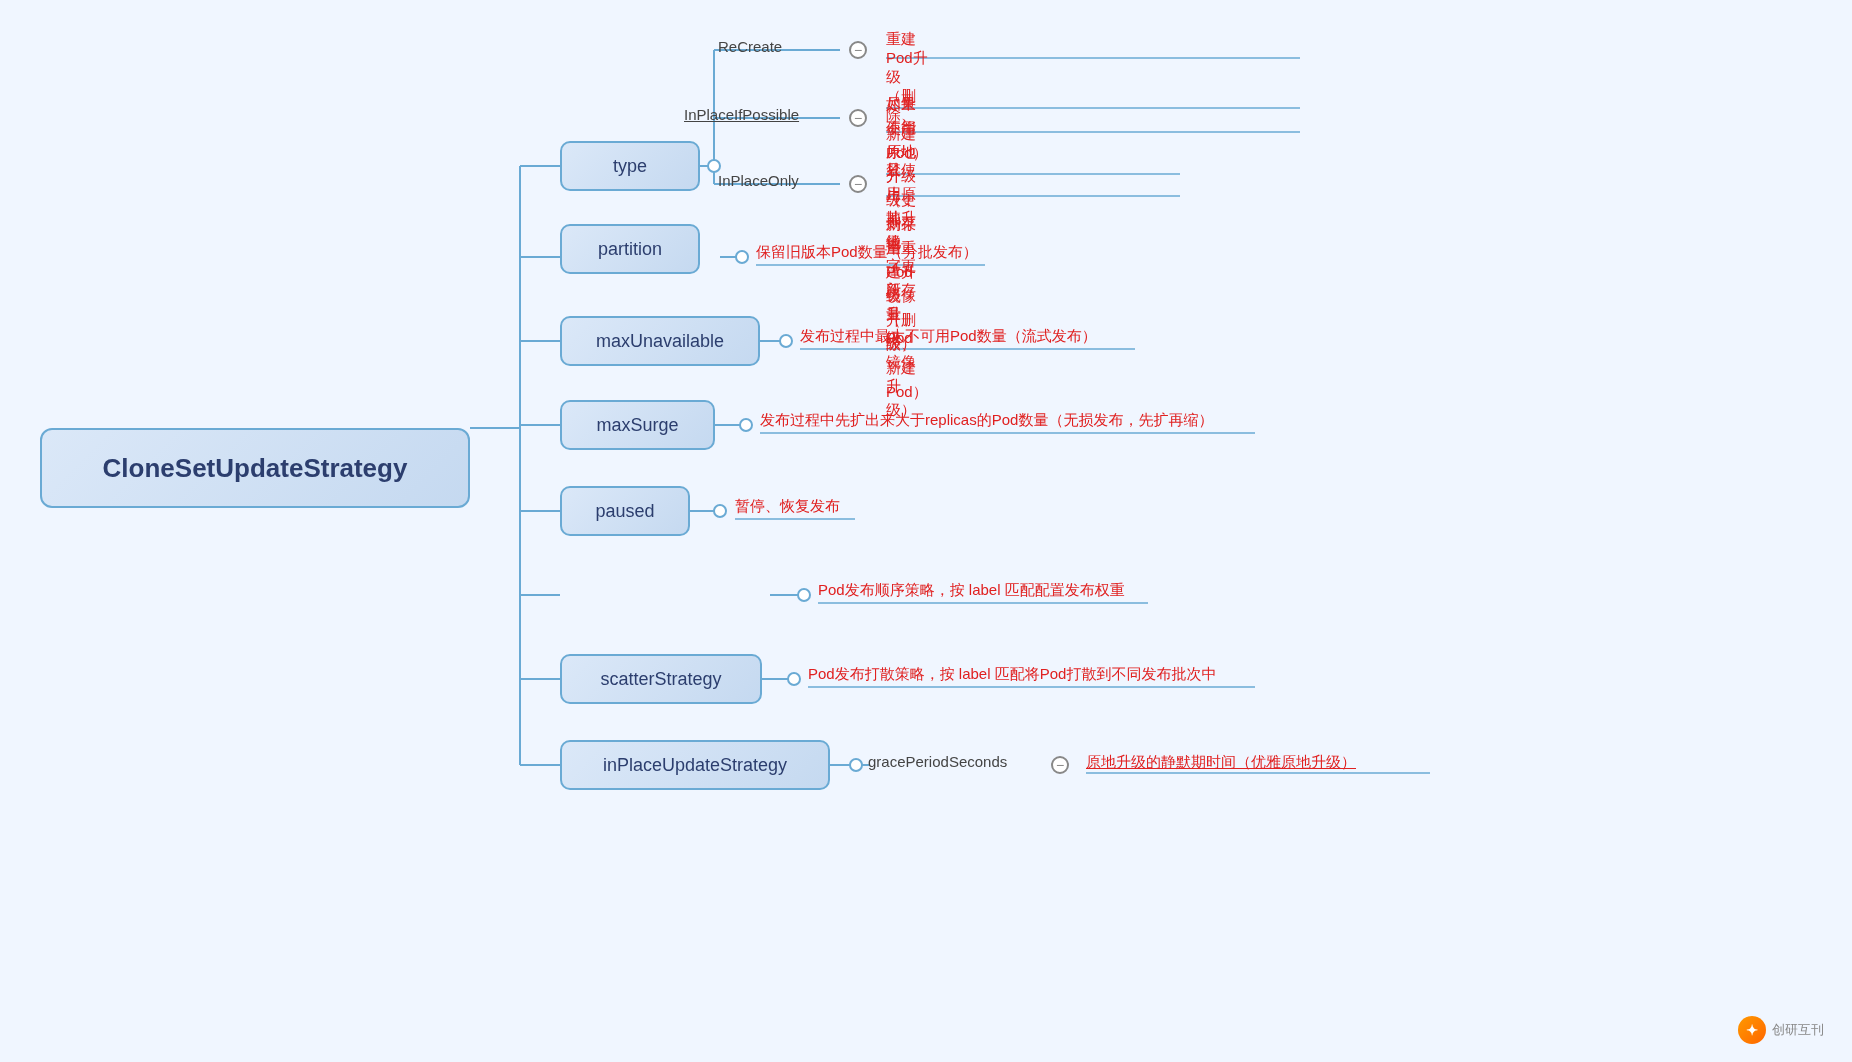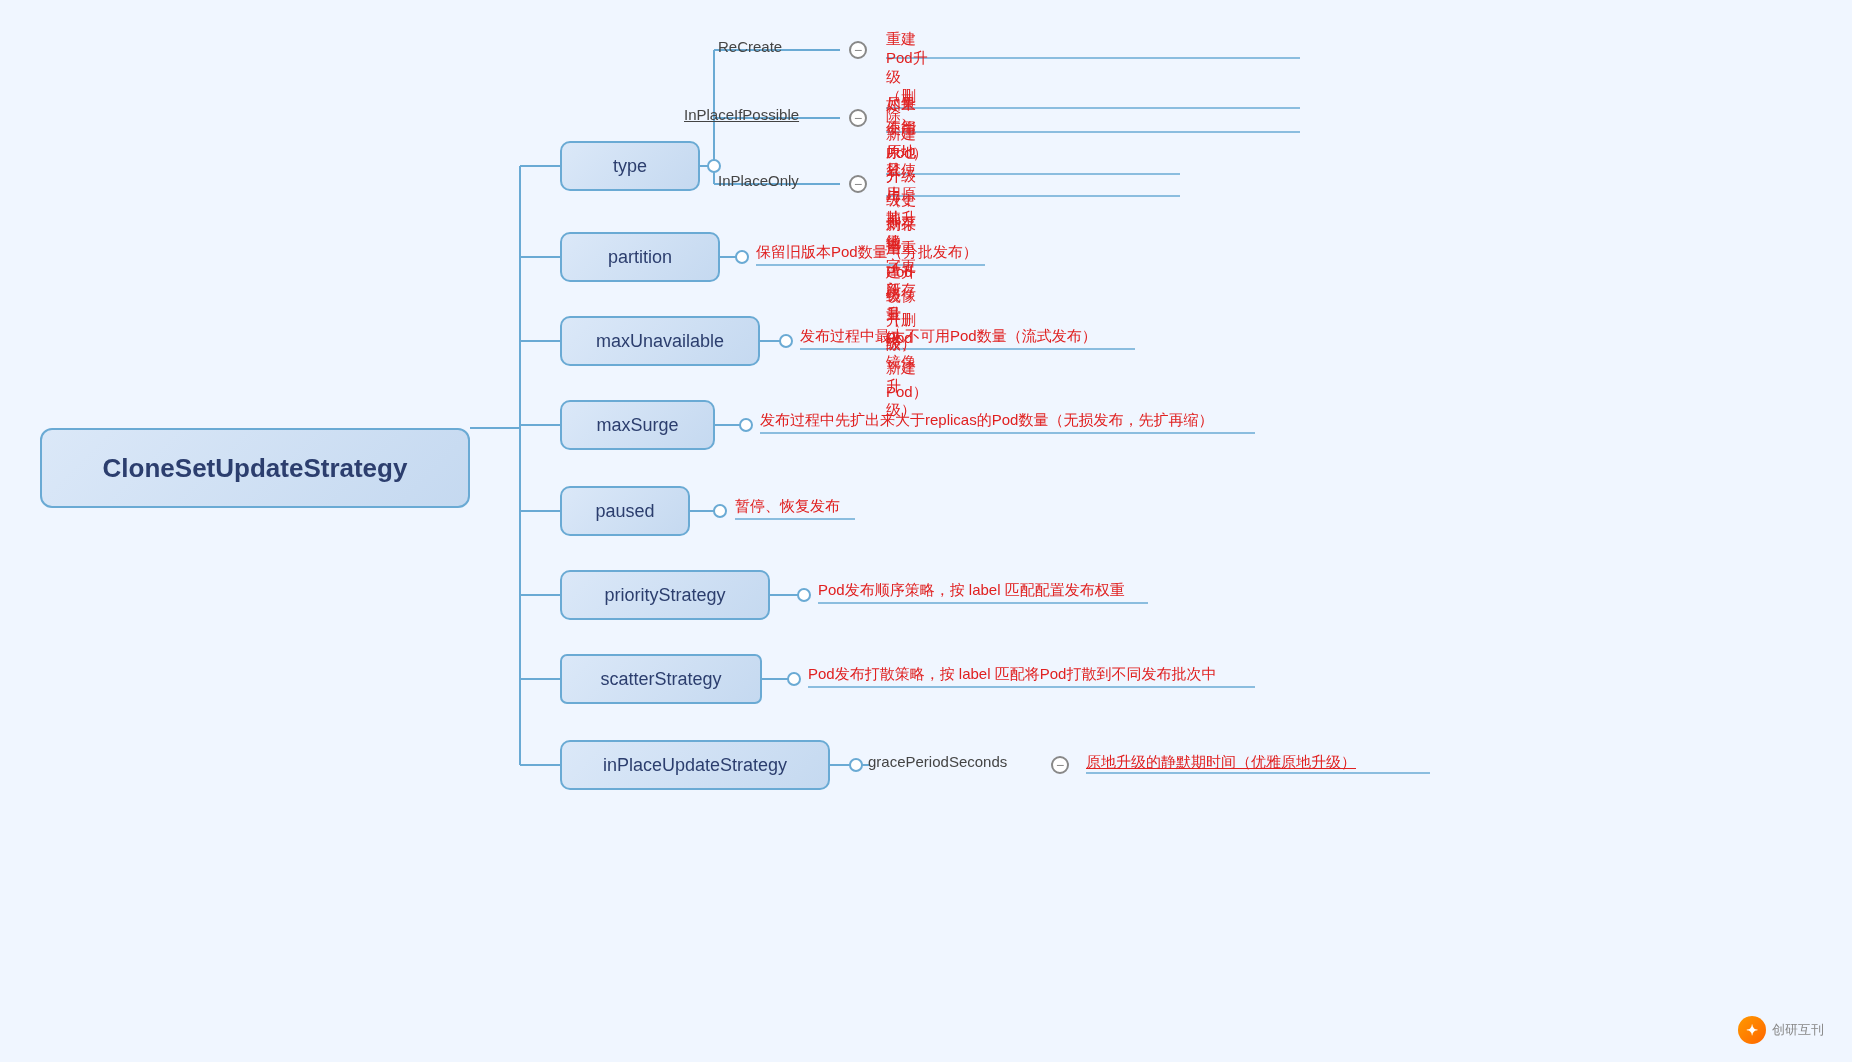--- a/index.html
+++ b/index.html
@@ -210,21 +210,21 @@
     <div class="leaf-annotation">如果不能原地升级，则采用重建升级（删除、新建Pod）</div>
   </div>
 
   <span class="leaf-label" style="left:718px; top:172px;">InPlaceOnly</span>
   <div class="minus-circle" style="left:858px; top:184px;">−</div>
   <div style="position:absolute; left:886px; top:158px; line-height:1.6;">
     <div class="leaf-annotation">只使用原地升级（更新存量Pod镜像升级）</div>
     <div class="leaf-annotation">禁止其他字段升级</div>
   </div>
 
-  <div class="child-node" style="left:560px; top:232px; width:160px;">
+  <div class="child-node" style="left:560px; top:224px; width:140px;">
     <span>partition</span>
   </div>
   <div class="connector-circle" style="left:742px; top:257px;"></div>
   <div class="leaf-annotation" style="left:756px; top:243px;">保留旧版本Pod数量（分批发布）</div>
 
   <div class="child-node" style="left:560px; top:316px; width:200px;">
     <span>maxUnavailable</span>
   </div>
   <div class="connector-circle" style="left:786px; top:341px;"></div>
   <div class="leaf-annotation" style="left:800px; top:327px;">发布过程中最大不可用Pod数量（流式发布）</div>
@@ -234,27 +234,24 @@
   </div>
   <div class="connector-circle" style="left:746px; top:425px;"></div>
   <div class="leaf-annotation" style="left:760px; top:411px;">发布过程中先扩出来大于replicas的Pod数量（无损发布，先扩再缩）</div>
 
   <div class="child-node" style="left:560px; top:486px; width:130px;">
     <span>paused</span>
   </div>
   <div class="connector-circle" style="left:720px; top:511px;"></div>
   <div class="leaf-annotation" style="left:735px; top:497px;">暂停、恢复发布</div>
 
-  <div class="child-node" style="left:560px; top:570px; width:210px;">
-    <span>priorityStrategy</span>
-  </div>
   <div class="connector-circle" style="left:804px; top:595px;"></div>
   <div class="leaf-annotation" style="left:818px; top:581px;">Pod发布顺序策略，按 label 匹配配置发布权重</div>
 
-  <div class="child-node" style="left:560px; top:654px; width:202px;border-radius:7px;">
+  <div class="child-node" style="left:560px; top:654px; width:202px;">
     <span>scatterStrategy</span>
   </div>
   <div class="connector-circle" style="left:794px; top:679px;"></div>
   <div class="leaf-annotation" style="left:808px; top:665px;">Pod发布打散策略，按 label 匹配将Pod打散到不同发布批次中</div>
 
   <div class="child-node" style="left:560px; top:740px; width:270px;">
     <span>inPlaceUpdateStrategy</span>
   </div>
   <div class="connector-circle" style="left:856px; top:765px;"></div>
 

